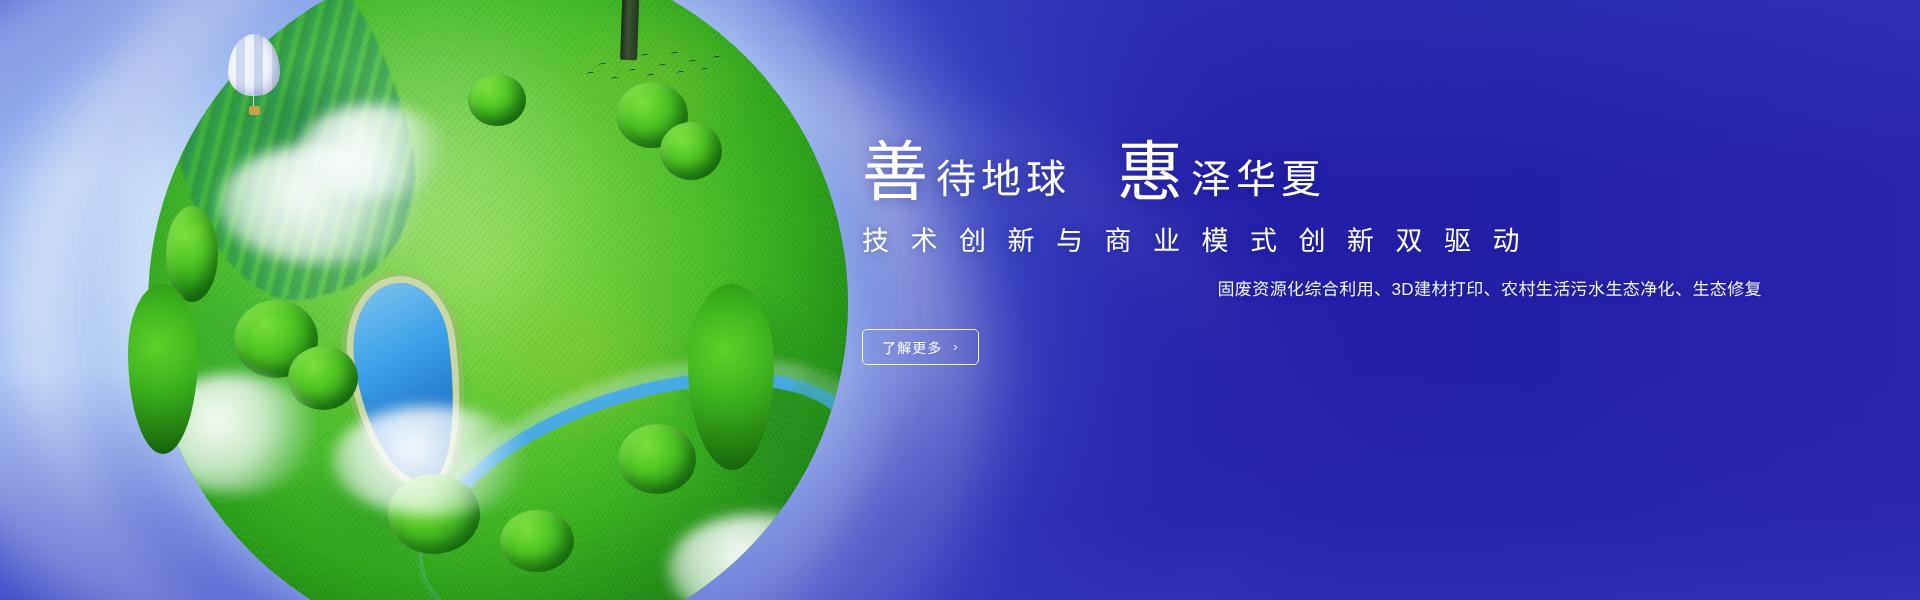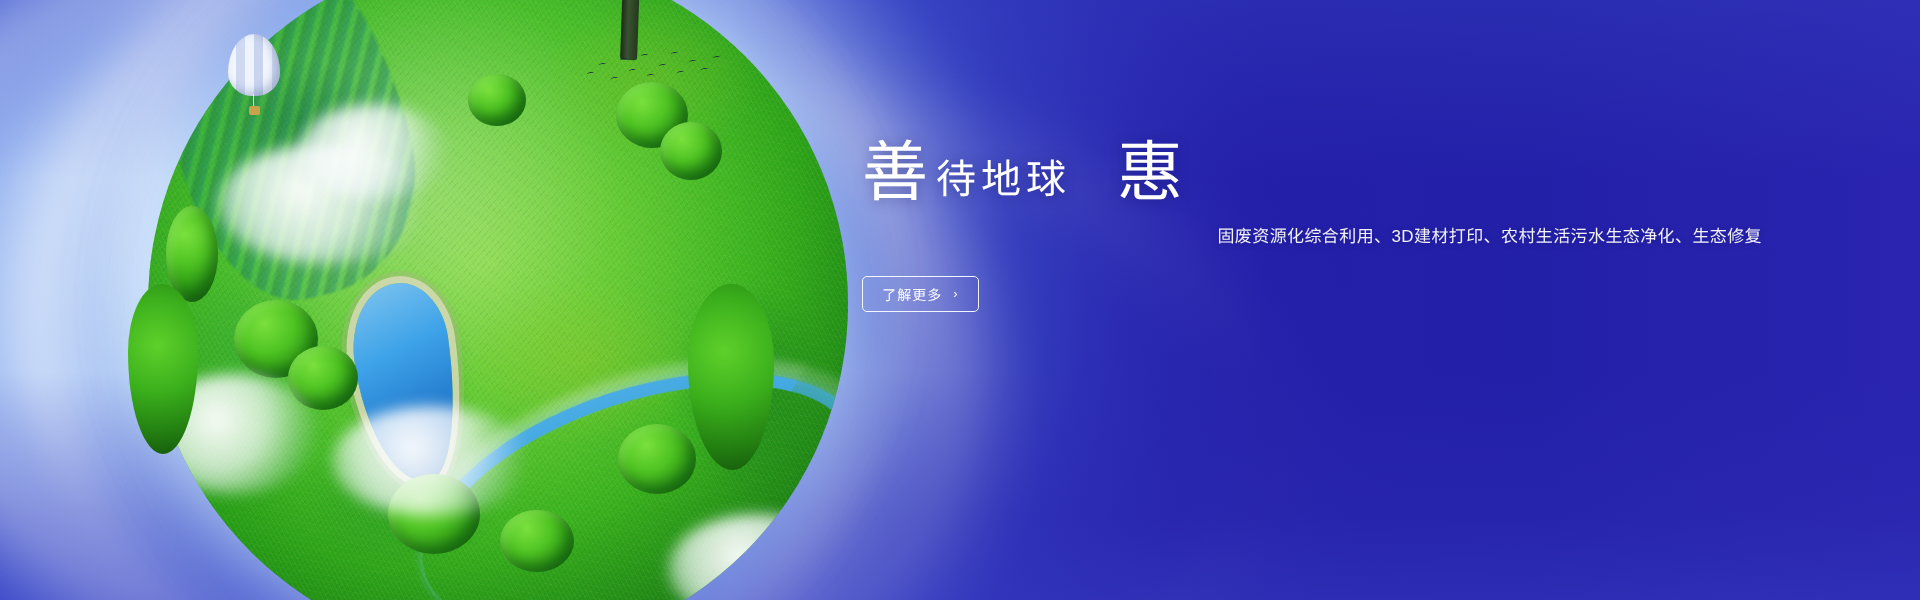--- a/index.html
+++ b/index.html
@@ -438,22 +438,24 @@
     <div class="bird" style="left:128px;top:6px;"></div>
   </div>
 
   <div class="content">
 
     <div class="headline">
       <span class="hl-big">善</span>
       <span class="hl-small">待地球</span>
       <span class="hl-gap"></span>
       <span class="hl-big">惠</span>
+      <span class="hl-small">泽华夏</span>
     </div>
 
+    <div class="tagline">技 术 创 新 与 商 业 模 式 创 新 双 驱 动</div>
 
     <div class="desc">固废资源化综合利用、3D建材打印、农村生活污水生态净化、生态修复</div>
 
     <a class="cta" href="#">
       <span>了解更多</span>
       <span class="chev">›</span>
     </a>
 
   </div>
 </div>

